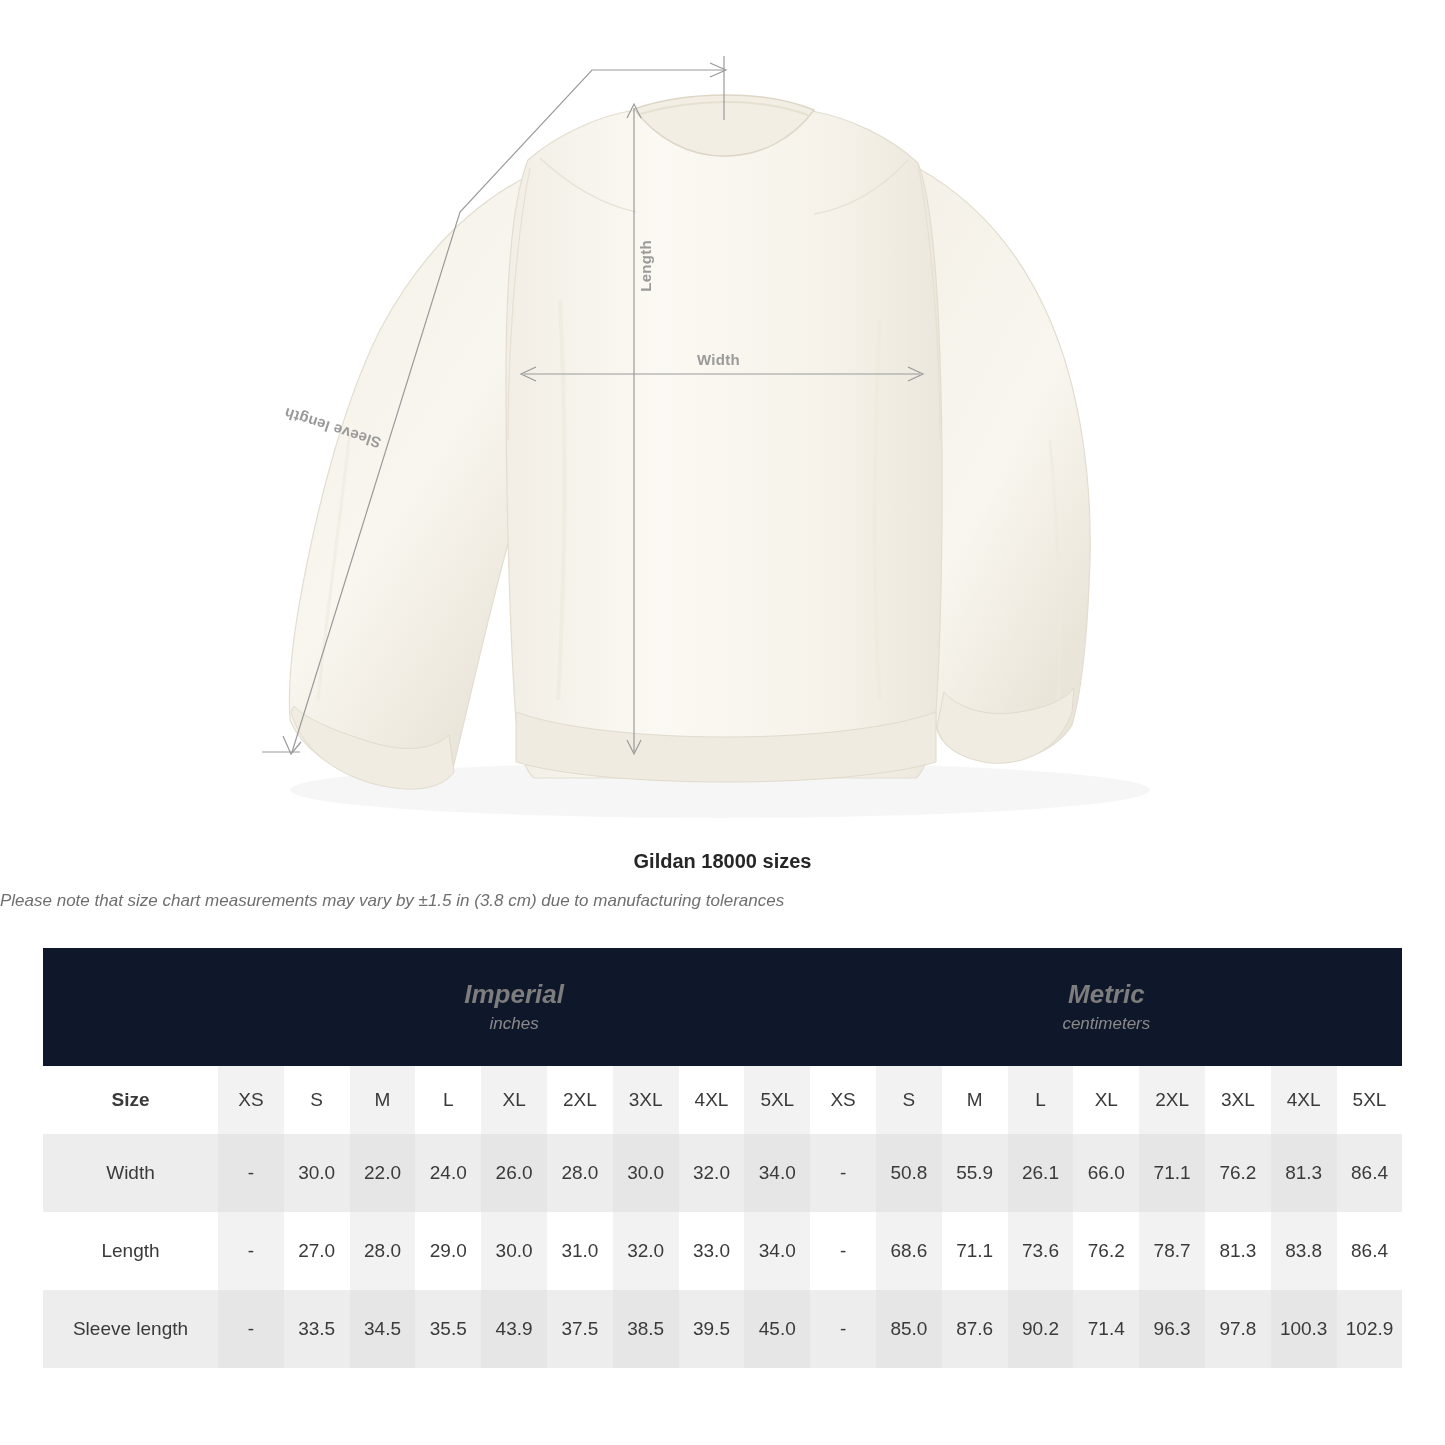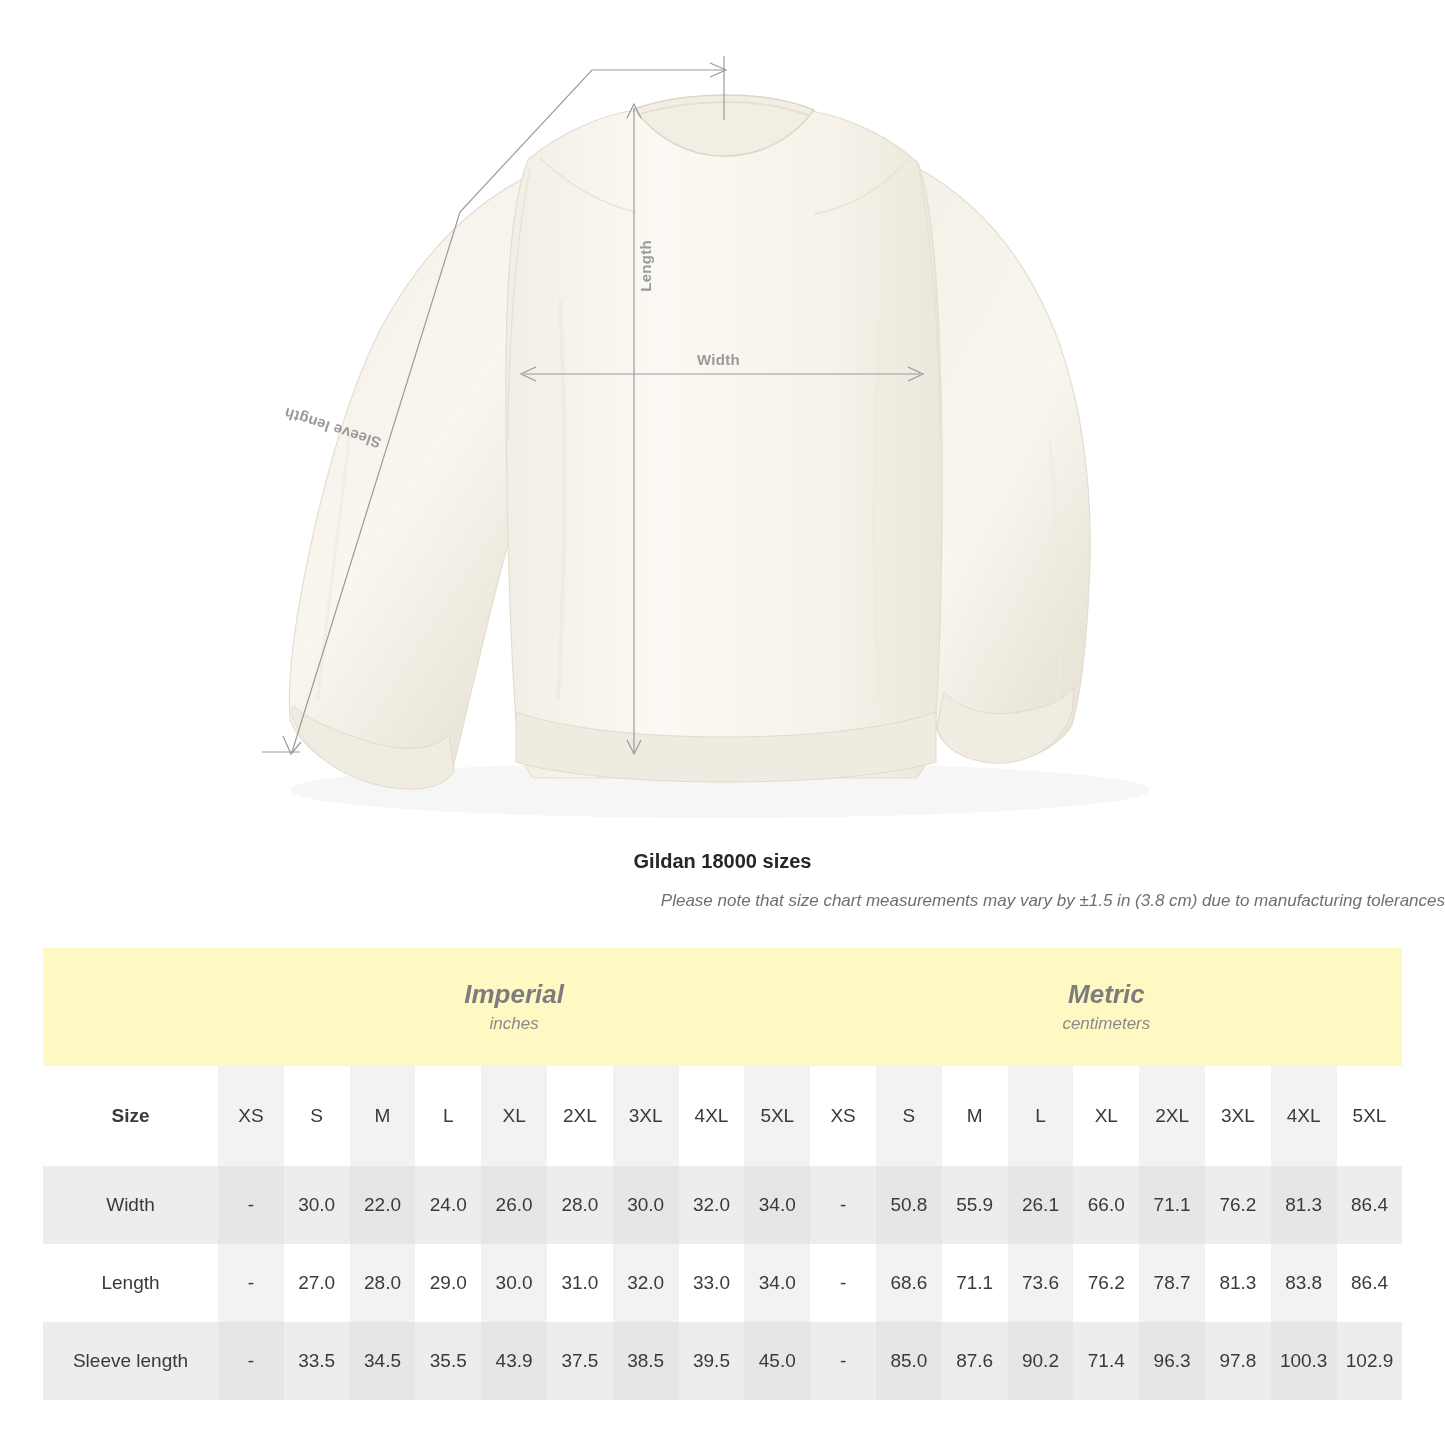--- a/index.html
+++ b/index.html
@@ -59,21 +59,21 @@
 
   
   .chart-title {
     text-align: center;
     font-size: 20px;
     font-weight: bold;
     color: #262626;
     margin-top: 10px;
   }
   .chart-note {
-    text-align: right;
+    text-align: left;
     font-size: 17px;
     font-style: italic;
     color: #6f6f6f;
     margin-top: 18px;
   }
 
   
   .table-wrap {
     position: absolute;
     left: 43px;
@@ -87,38 +87,38 @@
   }
   table.size-table td, table.size-table th {
     text-align: center;
     vertical-align: middle;
     font-size: 19px;
     color: #3a3a3a;
     font-weight: normal;
     padding: 0;
   }
   .unit-row td {
-    background: #fef9c3;
+    background: #0f172a;
     height: 118px;
   }
   .unit-sys {
     font-size: 26px;
     font-style: italic;
     font-weight: bold;
     color: #7d7d7d;
     line-height: 1.25;
   }
   .unit-sub {
     font-size: 17px;
     font-style: italic;
     color: #8a8a8a;
     line-height: 1.5;
   }
   .head-row td {
-    height: 100px;
+    height: 68px;
     background: #ffffff;
     font-size: 19px;
     color: #3a3a3a;
   }
   .head-row td.rowlabel {
     font-weight: bold;
     background: #ffffff;
   }
   .head-row td.alt {
     background: #f2f2f2;

